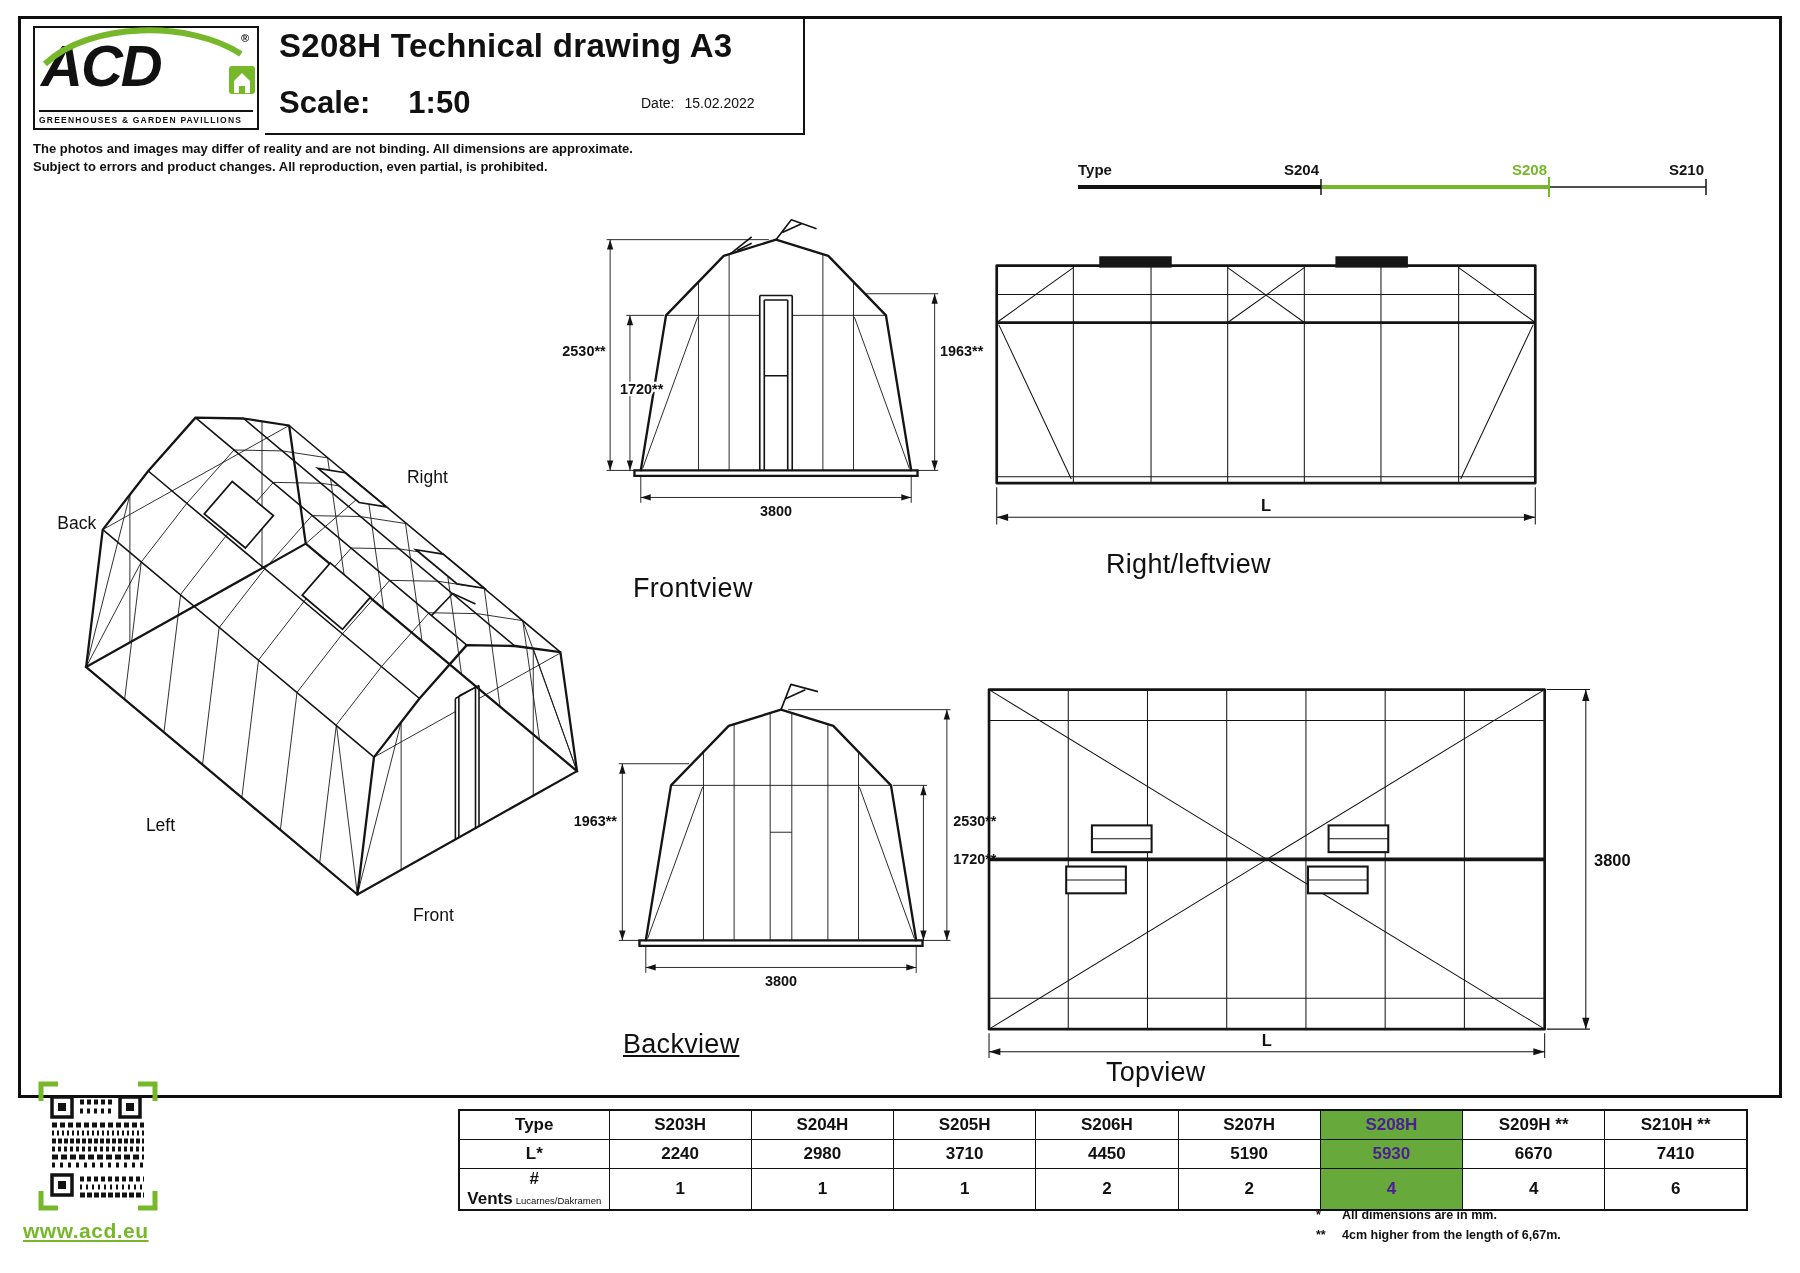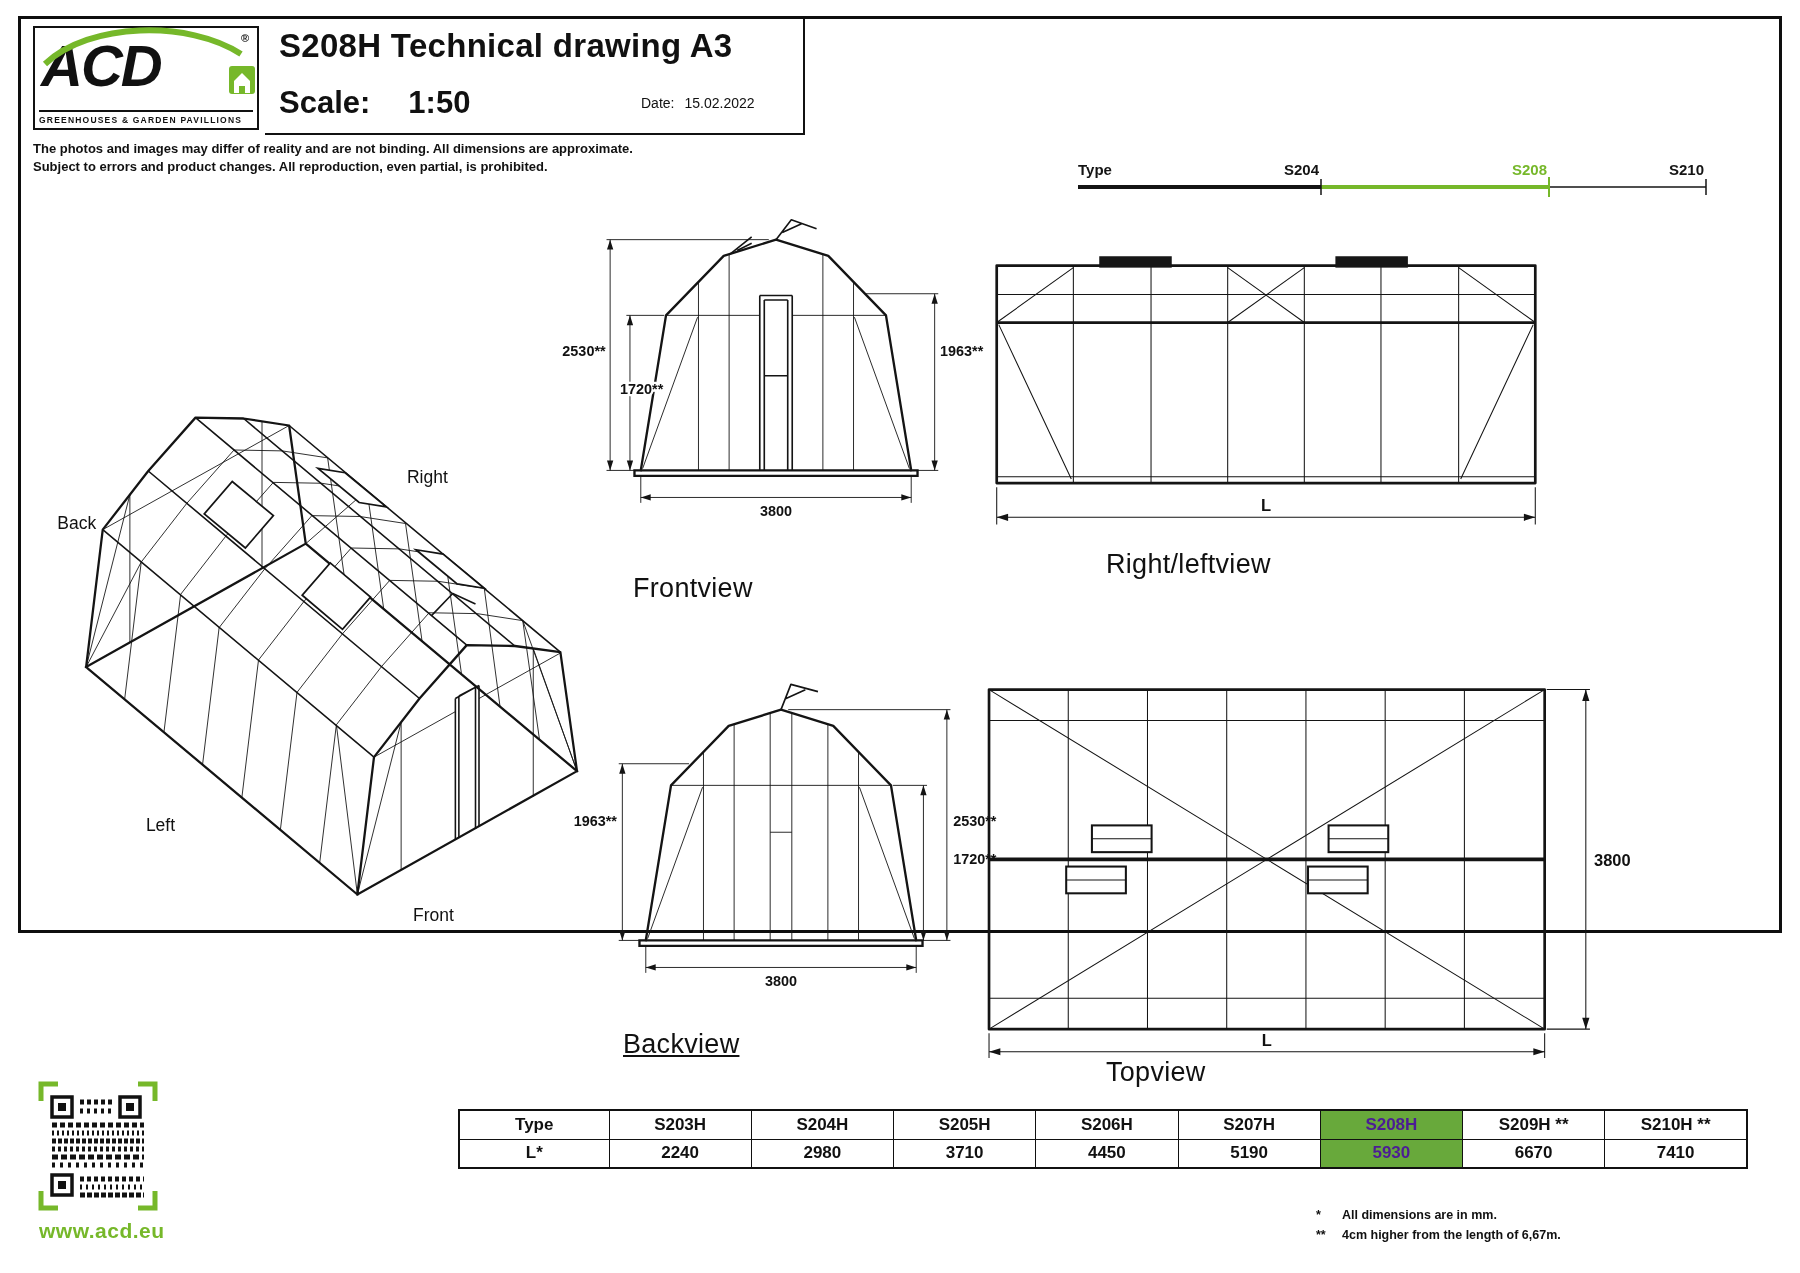--- a/index.html
+++ b/index.html
@@ -1,17 +1,17 @@
 <!DOCTYPE html>
 <html><head>
 <meta charset="utf-8">
 <style>
   * { margin:0; padding:0; box-sizing:border-box; }
   html,body { width:1800px; height:1273px; background:#ffffff; font-family:"Liberation Sans", sans-serif; color:#111; }
-  .sheet { position:absolute; left:18px; top:16px; width:1764px; height:917px; border:3px solid #0e0e0e; background:#fff;padding-left:22px; }
+  .sheet { position:absolute; left:18px; top:16px; width:1764px; height:1082px; border:3px solid #0e0e0e; background:#fff;padding-left:22px; }
   .abs { position:absolute; }
 
   
   .logo-box { left:12px; top:7px; width:226px; height:104px; border:2px solid #111; padding:2px 4px; }
   .logo-tagline { position:absolute; left:4px; right:4px; bottom:3px; border-top:2px solid #111; padding-top:3px;
                   font-size:8.5px; font-weight:700; letter-spacing:1.2px; white-space:nowrap; }
   .title-block { left:244px; top:0; width:540px; height:116px; border-right:2px solid #111; border-bottom:2px solid #111; }
   .doc-title { position:absolute; left:14px; top:8px; font-size:33px; font-weight:600; letter-spacing:0.3px; }
   .scale-line { position:absolute; left:14px; top:66px; font-size:31px; font-weight:600; }
   .scale-line .val { margin-left:38px; }
@@ -204,20 +204,33 @@
       <th class="row-label">L*</th>
       <td>2240</td>
       <td>2980</td>
       <td>3710</td>
       <td>4450</td>
       <td>5190</td>
       <td class="hl">5930</td>
       <td>6670</td>
       <td>7410</td>
     </tr>
+    <tr>
+      <th class="row-label">
+        <span># Vents</span><span class="sub">Lucarnes/Dakramen</span>
+      </th>
+      <td>1</td>
+      <td>1</td>
+      <td>1</td>
+      <td>2</td>
+      <td>2</td>
+      <td class="hl">4</td>
+      <td>4</td>
+      <td>6</td>
+    </tr>
   </tbody>
     </table>
 
   <svg class="abs" style="left:17px; top:1062px;" width="120" height="130" viewBox="0 0 120 130">
     <path class="green-s" d="M3 20 V3 H20 M100 3 H117 V20 M117 110 V127 H100 M20 127 H3 V110" stroke-width="5" fill="none"></path>
     <rect x="14" y="16" width="20" height="20" fill="none" stroke="#111" stroke-width="3.5"></rect>
     <rect x="20" y="22" width="8" height="8" fill="#111"></rect>
     <rect x="82" y="16" width="20" height="20" fill="none" stroke="#111" stroke-width="3.5"></rect>
     <rect x="88" y="22" width="8" height="8" fill="#111"></rect>
     <rect x="14" y="94" width="20" height="20" fill="none" stroke="#111" stroke-width="3.5"></rect>
@@ -229,21 +242,21 @@
       <path d="M14 52 H106" stroke-dasharray="2 3"></path>
       <path d="M14 60 H106" stroke-dasharray="4 2"></path>
       <path d="M14 68 H106" stroke-dasharray="3 3"></path>
       <path d="M14 76 H106" stroke-dasharray="6 3"></path>
       <path d="M14 84 H106" stroke-dasharray="3 5"></path>
       <path d="M42 98 H106" stroke-dasharray="4 3"></path>
       <path d="M42 106 H106" stroke-dasharray="2 4"></path>
       <path d="M42 114 H106" stroke-dasharray="5 2"></path>
     </g>
   </svg>
-  <div class="abs site" style="left:18px; top:1200px;">www.acd.eu</div>
+  <div class="abs site" style="left:2px; top:1200px;text-decoration:underline;">www.acd.eu</div>
 
   <div class="abs footnotes" style="left:1295px; top:1186px;">
     <div class="fn-row">
       <span class="fn-mark">*</span>
       <span>All dimensions are in mm.</span>
     </div>
     <div class="fn-row">
       <span class="fn-mark">**</span>
       <span>4cm higher from the length of 6,67m.</span>
     </div>

